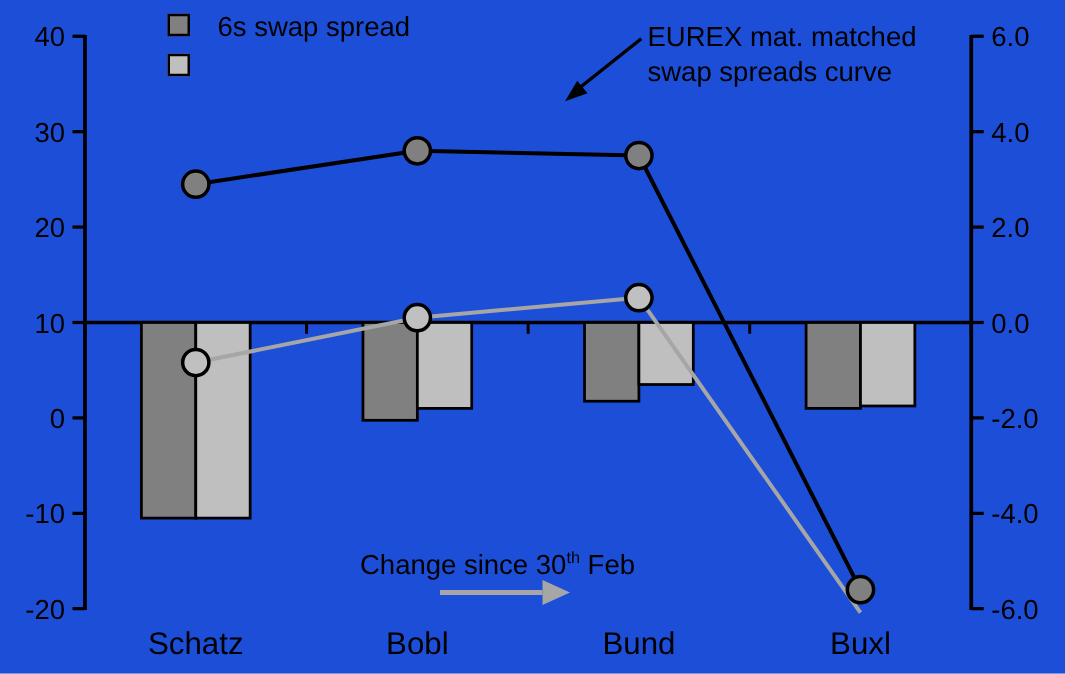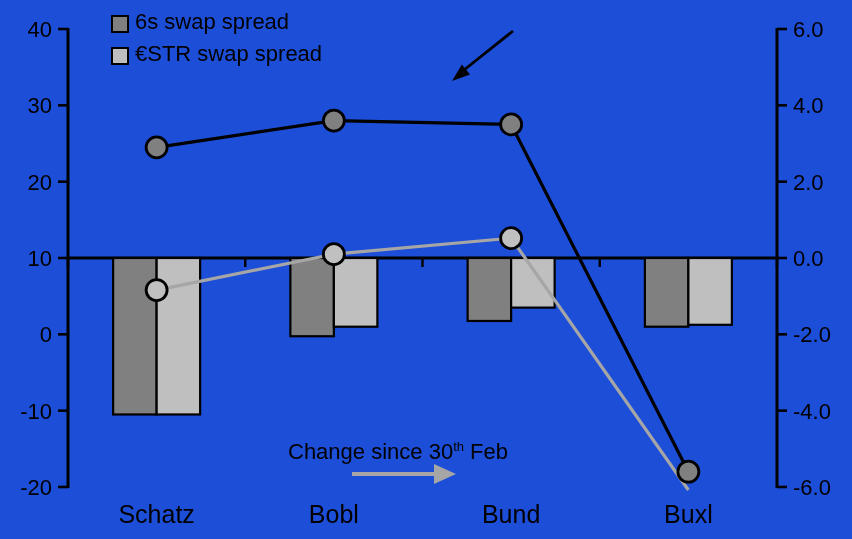--- a/index.html
+++ b/index.html
@@ -10,21 +10,21 @@
     font-family:"Liberation Sans","DejaVu Sans",sans-serif;
     color:#000;
     overflow:hidden;
   }
   svg{position:absolute;left:0;top:0;}
   svg text{font-family:"Liberation Sans","DejaVu Sans",sans-serif;fill:#000;}
   .legend{
     position:absolute;left:111px;top:11px;
     display:flex;flex-direction:column;gap:10px;
   }
-  .legend-row{display:flex;align-items:flex-end;gap:6px;height:22px;}
+  .legend-row{display:flex;align-items:flex-start;gap:22px;height:22px;margin-left:23px;}
   .swatch{
     width:14px;height:14px;border:2.2px solid #000;box-sizing:content-box;
     flex:0 0 auto;
   }
   .legend-label{font-size:22px;line-height:22px;white-space:nowrap;}
   .anno-eurex{
     position:absolute;left:518px;top:16px;
     font-size:22px;line-height:28px;white-space:nowrap;
   }
   .anno-change{
@@ -111,22 +111,25 @@
     </g>
   </svg>
 
   <div class="legend">
     <div class="legend-row">
       <span class="swatch" style="background: rgb(128, 128, 128);"></span>
       <span class="legend-label">6s swap spread</span>
     </div>
     <div class="legend-row">
       <span class="swatch" style="background: rgb(191, 191, 191);"></span>
-      <span class="legend-label">€STR swap spread</span>
     </div>
   </div>
 
+  <div class="anno-eurex">
+    <div>EUREX mat. matched</div>
+    <div>swap spreads curve</div>
+  </div>
 
   <div class="anno-change">
     <span>Change since 30</span><sup>th</sup><span> Feb</span>
   </div>
 
 </div>
 
 </body></html>

